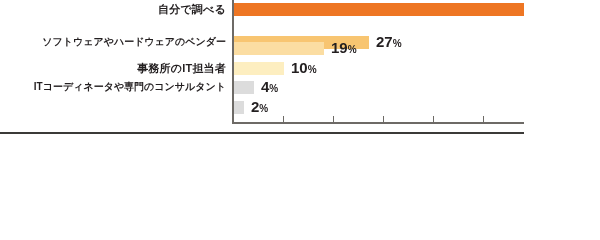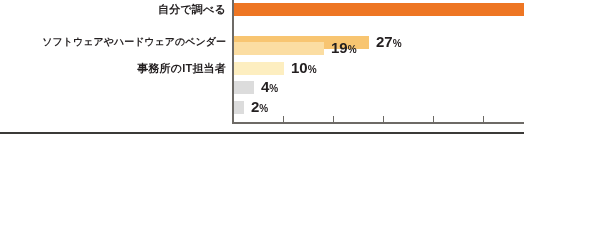--- a/index.html
+++ b/index.html
@@ -129,20 +129,21 @@
         <div class="row" style="top: 41.2px;">
           <div class="bar" style="width: 90px; background: rgb(251, 221, 162);"></div>
           <div class="value-label" style="left: 331px;"><span>19</span><span class="pct">%</span></div>
         </div>
         <div class="row" style="top: 60.8px;">
           <div class="cat-label">事務所のIT担当者</div>
           <div class="bar" style="width: 50px; background: rgb(253, 238, 192);"></div>
           <div class="value-label" style="left: 291px;"><span>10</span><span class="pct">%</span></div>
         </div>
         <div class="row" style="top: 80.4px;">
+          <div class="cat-label small">ITコーディネータや専門のコンサルタント</div>
           <div class="bar" style="width: 20px; background: rgb(220, 220, 220);"></div>
           <div class="value-label" style="left: 261px;"><span>4</span><span class="pct">%</span></div>
         </div>
         <div class="row" style="top: 100px;">
           <div class="bar" style="width: 10px; background: rgb(220, 220, 220);"></div>
           <div class="value-label" style="left: 251px;"><span>2</span><span class="pct">%</span></div>
         </div>
       </div>
   </div>
   <div class="bottom-rule"></div>

